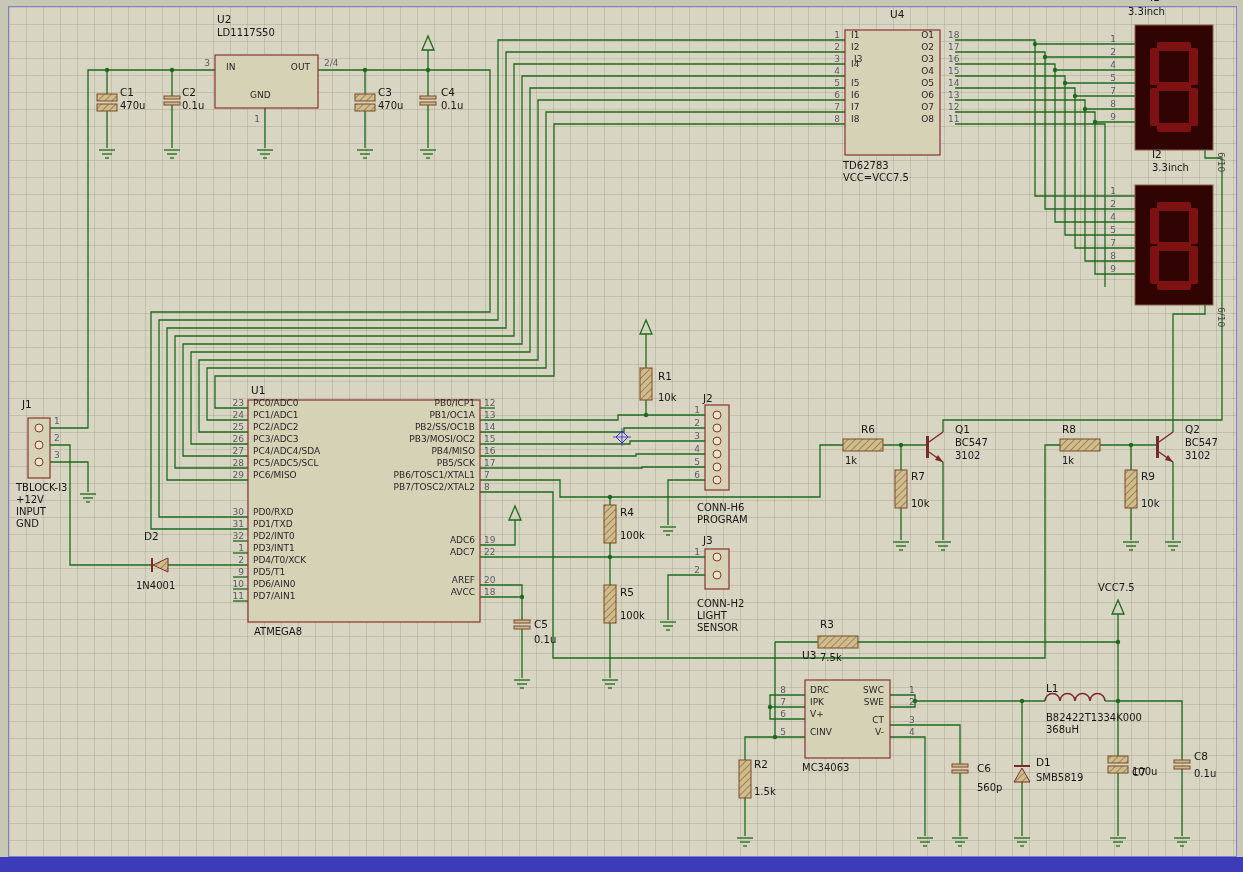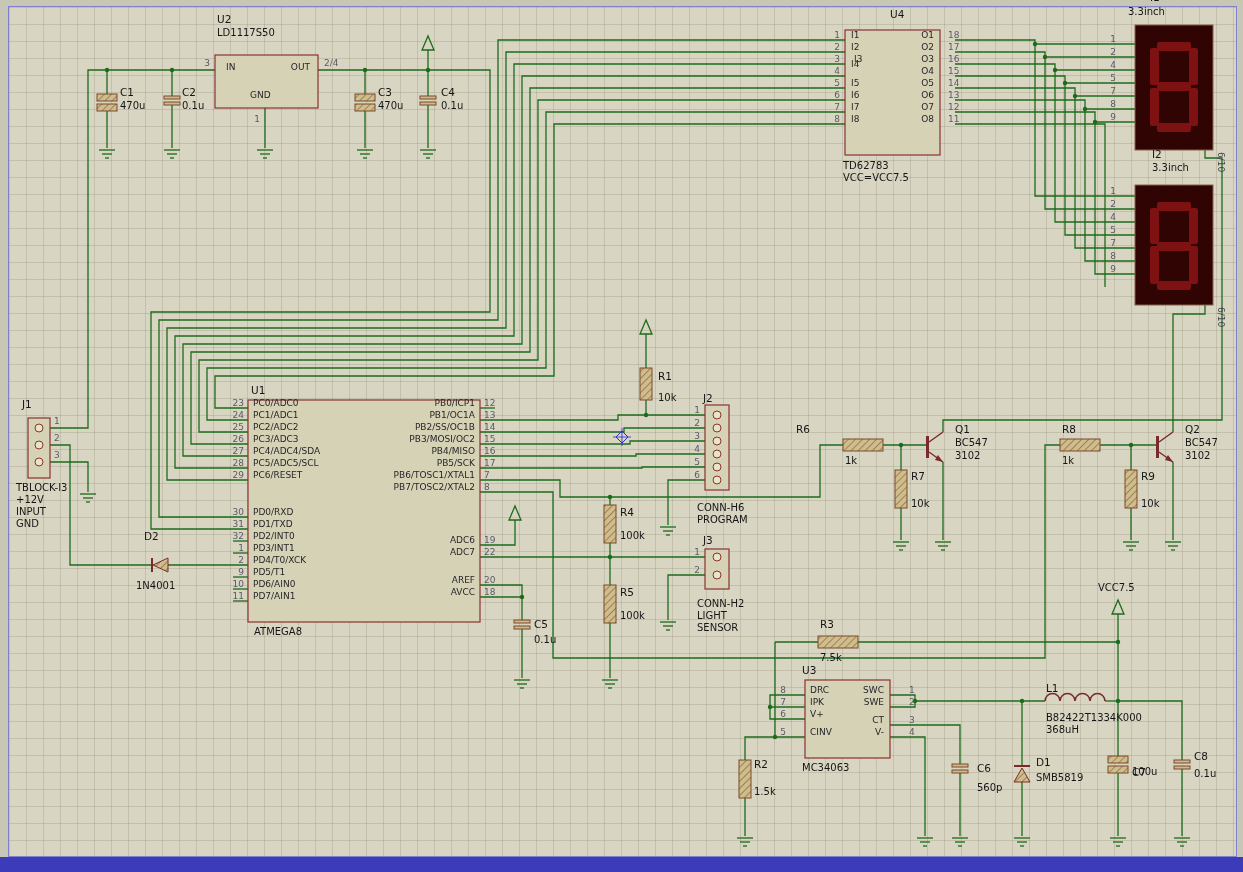--- a/index.html
+++ b/index.html
@@ -422,21 +422,21 @@
   <div class="t pn r" style="left:218px;top:555px;width:26px">2</div>
   <div class="t pn r" style="left:218px;top:567px;width:26px">9</div>
   <div class="t pn r" style="left:218px;top:579px;width:26px">10</div>
   <div class="t pn r" style="left:218px;top:591px;width:26px">11</div>
   <div class="t nm" style="left:253px;top:398px">PC0/ADC0</div>
   <div class="t nm" style="left:253px;top:410px">PC1/ADC1</div>
   <div class="t nm" style="left:253px;top:422px">PC2/ADC2</div>
   <div class="t nm" style="left:253px;top:434px">PC3/ADC3</div>
   <div class="t nm" style="left:253px;top:446px">PC4/ADC4/SDA</div>
   <div class="t nm" style="left:253px;top:458px">PC5/ADC5/SCL</div>
-  <div class="t nm" style="left:253px;top:470px">PC6/RESET</div>
+  <div class="t nm" style="left:253px;top:470px">PC6/MISO</div>
   <div class="t nm" style="left:253px;top:507px">PD0/RXD</div>
   <div class="t nm" style="left:253px;top:519px">PD1/TXD</div>
   <div class="t nm" style="left:253px;top:531px">PD2/INT0</div>
   <div class="t nm" style="left:253px;top:543px">PD3/INT1</div>
   <div class="t nm" style="left:253px;top:555px">PD4/T0/XCK</div>
   <div class="t nm" style="left:253px;top:567px">PD5/T1</div>
   <div class="t nm" style="left:253px;top:579px">PD6/AIN0</div>
   <div class="t nm" style="left:253px;top:591px">PD7/AIN1</div>
   <div class="t nm r" style="left:337px;top:398px;width:138px">PB0/ICP1</div>
   <div class="t nm r" style="left:337px;top:410px;width:138px">PB1/OC1A</div>
@@ -482,39 +482,39 @@
   <div class="t ref" style="left:534px;top:618px">C5</div>
   <div class="t val" style="left:534px;top:634px">0.1u</div>
 
   <div class="t ref" style="left:703px;top:534px">J3</div>
   <div class="t pn r" style="left:680px;top:547px;width:20px">1</div>
   <div class="t pn r" style="left:680px;top:565px;width:20px">2</div>
   <div class="t val" style="left:697px;top:598px">CONN-H2</div>
   <div class="t val" style="left:697px;top:610px">LIGHT</div>
   <div class="t val" style="left:697px;top:622px">SENSOR</div>
 
-  <div class="t ref" style="left:796px;top:423px">R6</div>
+  <div class="t ref" style="left:861px;top:423px">R6</div>
   <div class="t val" style="left:845px;top:455px">1k</div>
   <div class="t ref" style="left:955px;top:423px">Q1</div>
   <div class="t val" style="left:955px;top:437px">BC547</div>
   <div class="t val" style="left:955px;top:450px">3102</div>
   <div class="t ref" style="left:911px;top:470px">R7</div>
   <div class="t val" style="left:911px;top:498px">10k</div>
 
   <div class="t ref" style="left:1062px;top:423px">R8</div>
   <div class="t val" style="left:1062px;top:455px">1k</div>
   <div class="t ref" style="left:1185px;top:423px">Q2</div>
   <div class="t val" style="left:1185px;top:437px">BC547</div>
   <div class="t val" style="left:1185px;top:450px">3102</div>
   <div class="t ref" style="left:1141px;top:470px">R9</div>
   <div class="t val" style="left:1141px;top:498px">10k</div>
 
   <div class="t ref" style="left:820px;top:618px">R3</div>
   <div class="t val" style="left:820px;top:652px">7.5k</div>
-  <div class="t ref" style="left:802px;top:664px">U3</div>
+  <div class="t ref" style="left:802px;top:649px">U3</div>
   <div class="t pn r" style="left:764px;top:685px;width:22px">8</div>
   <div class="t pn r" style="left:764px;top:697px;width:22px">7</div>
   <div class="t pn r" style="left:764px;top:709px;width:22px">6</div>
   <div class="t pn r" style="left:764px;top:727px;width:22px">5</div>
   <div class="t nm" style="left:810px;top:685px">DRC</div>
   <div class="t nm" style="left:810px;top:697px">IPK</div>
   <div class="t nm" style="left:810px;top:709px">V+</div>
   <div class="t nm" style="left:810px;top:727px">CINV</div>
   <div class="t nm r" style="left:842px;top:685px;width:42px">SWC</div>
   <div class="t nm r" style="left:842px;top:697px;width:42px">SWE</div>

